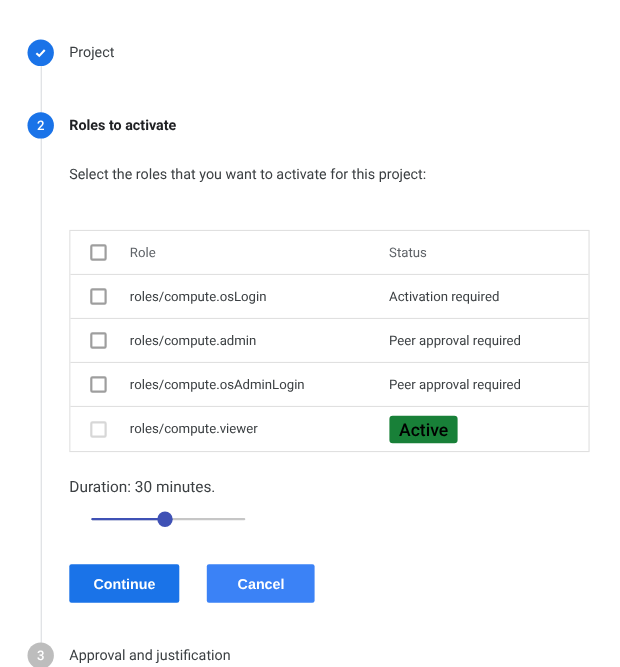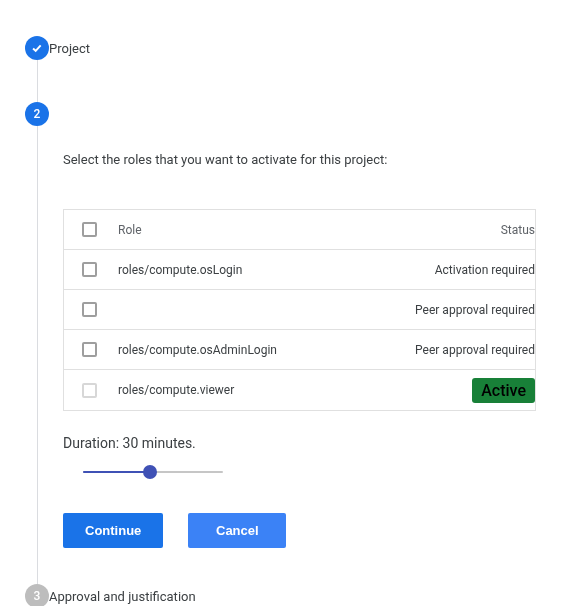--- a/index.html
+++ b/index.html
@@ -36,35 +36,35 @@
       align-items: center;
       justify-content: center;
       font-size: 12px;
       font-weight: 500;
       color: #fff;
       background: #bdbdbd;
       flex-shrink: 0;
     }
     .circle.active { background: #1a73e8; }
     .circle svg { width: 14px; height: 14px; fill: #fff; }
-    .step-label { font-size: 13px; color: #3c4043; }
+    .step-label { margin-left: 14px; font-size: 13px; color: #3c4043; }
     .step-label.bold { font-weight: 700; color: #202124; }
     .step-body { margin-left: 38px; padding: 20px 8px 30px 0; }
     .desc { font-size: 13px; color: #3c4043; margin-bottom: 42px; }
     .table { border: 1px solid #e0e0e0; width: 100%; border-collapse: collapse; }
     .thead-row, .trow {
       display: flex;
       align-items: center;
       border-bottom: 1px solid #e0e0e0;
       min-height: 40px;
     }
     .thead-row:last-child, .trow:last-child { border-bottom: none; }
     .col-check { width: 50px; display: flex; justify-content: center; }
     .col-role { flex: 1.3; font-size: 12px; color: #3c4043; padding-left: 4px; }
-    .col-status { flex: 1; font-size: 12px; color: #3c4043; text-align: right; }
+    .col-status { flex: 1; font-size: 12px; color: #3c4043; }
     .thead-row .col-role, .thead-row .col-status { color: #5f6368; font-size: 12px; }
     .chk {
       width: 15px; height: 15px;
       border: 2px solid #9e9e9e;
       border-radius: 2px;
       background: #fff;
       cursor: pointer;
       display: inline-block;
     }
     .chk.dis { border-color: #bdbdbd; opacity: 0.6; }
@@ -119,20 +119,21 @@
           </svg>
       </div>
       <div class="step-label">Project</div>
     </div>
     <div class="spacer"></div>
   </div>
 
   <div class="step">
     <div class="step-head">
       <div class="circle active">2</div>
+      <div class="step-label bold">Roles to activate</div>
     </div>
     <div class="step-body">
       <div class="desc">Select the roles that you want to activate for this project:</div>
 
       <div class="table">
         <div class="thead-row">
           <div class="col-check">
               <span class="chk"></span>
             </div>
           <div class="col-role">Role</div>
@@ -144,20 +145,21 @@
               <span class="chk"></span>
             </div>
           <div class="col-role">roles/compute.osLogin</div>
           <div class="col-status">Activation required</div>
         </div>
 
         <div class="trow">
           <div class="col-check">
               <span class="chk"></span>
             </div>
+          <div class="col-role">roles/compute.admin</div>
           <div class="col-status">Peer approval required</div>
         </div>
 
         <div class="trow">
           <div class="col-check">
               <span class="chk"></span>
             </div>
           <div class="col-role">roles/compute.osAdminLogin</div>
           <div class="col-status">Peer approval required</div>
         </div>

